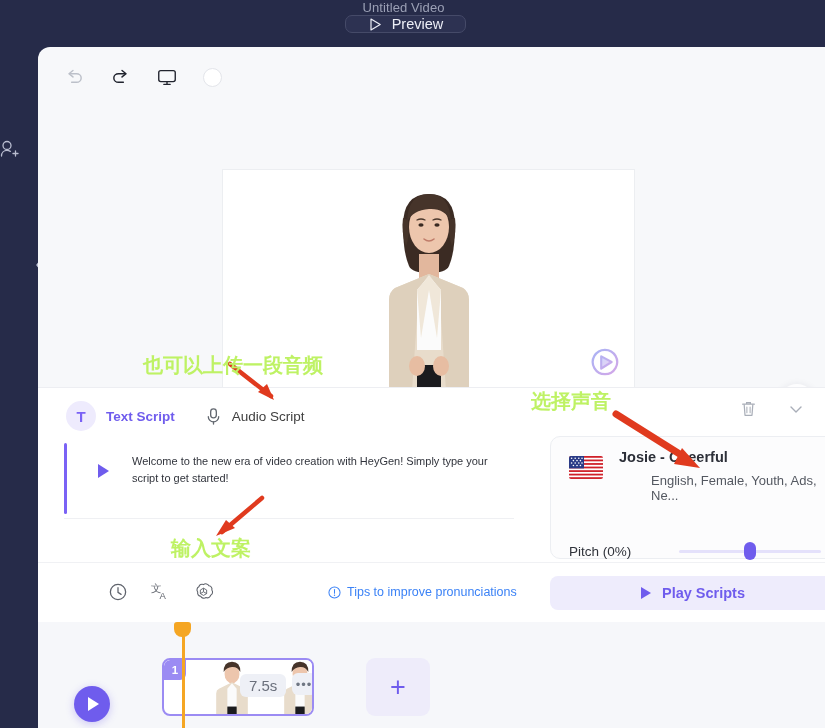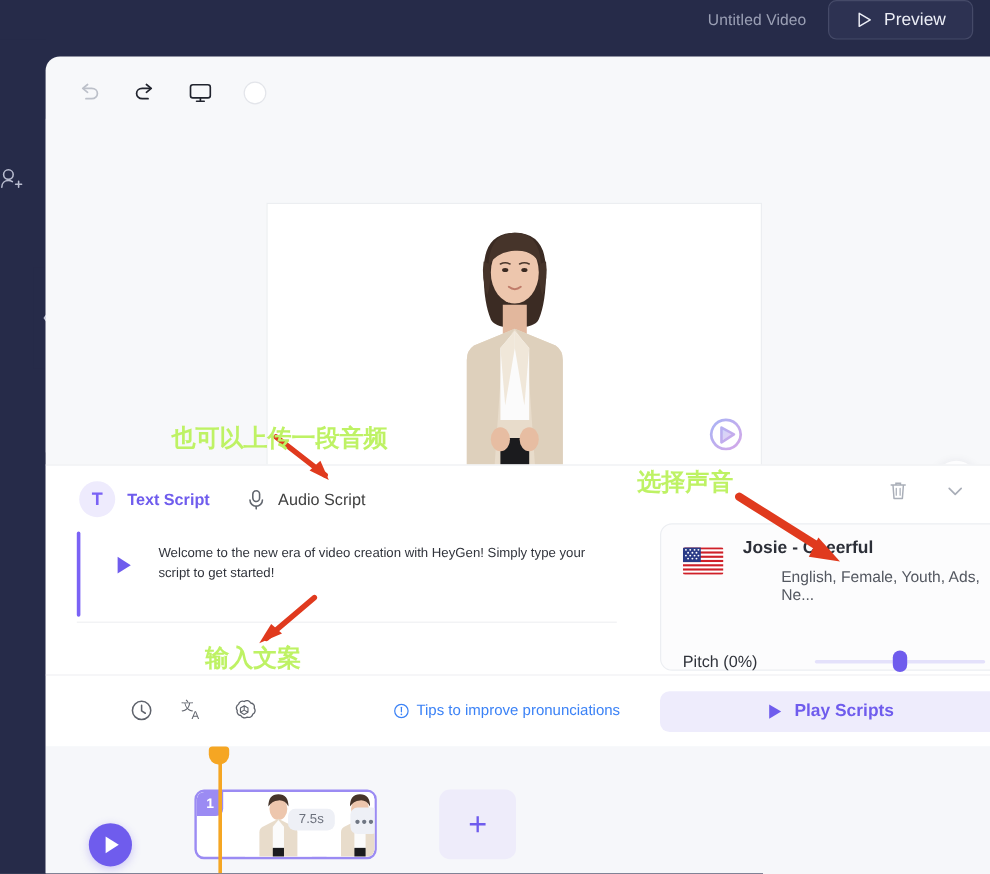--- a/index.html
+++ b/index.html
@@ -10,21 +10,21 @@
     background: #262b49;
   }
   #app { position: relative; width: 825px; height: 728px; }
 
   
   .dark-bg { position: absolute; inset: 0; background: #262b49; }
 
   .topbar {
     position: absolute; top: 0; left: 0; right: 0; height: 33px;
     display: flex; align-items: center; justify-content: flex-end;
-    padding-right: 0; gap: 0; z-index: 20;
+    padding-right: 0; gap: 0; z-index: 20; flex-direction: column;
   }
   .doc-title {
     color: #9ba0b5; font-size: 13px; margin-right: 18px; letter-spacing: .1px;
   }
   .btn-preview {
     height: 33px; min-width: 121px; padding: 0 18px;
     border: 1px solid #454a68; border-radius: 7px;
     background: #2d3252; color: #eceef6; font-size: 14.5px; font-weight: 400;
     display: flex; align-items: center; justify-content: center; gap: 9px;
     margin-right: 14px;
@@ -235,21 +235,21 @@
   }
   .scene-num {
     position: absolute; left: 0; top: 0; width: 22px; height: 20px;
     background: #9b8bf3; color: #fff; font-size: 11.5px; font-weight: 700;
     border-radius: 6px 0 6px 0;
     display: flex; align-items: center; justify-content: center; z-index: 3;
   }
   .scene-dur {
     position: absolute; left: 76px; top: 14px; padding: 3px 9px;
     background: #eef0f6; border-radius: 6px; color: #6a6f7b;
-    font-size: 11px; z-index: 3;
+    font-size: 15px; z-index: 3;
   }
   .scene-more {
     position: absolute; left: 128px; top: 13px; width: 24px; height: 22px;
     background: #eef0f6; border-radius: 6px; color: #6f7683;
     display: flex; align-items: center; justify-content: center;
     font-size: 13px; letter-spacing: 1px; z-index: 3;
   }
   .playhead { position: absolute; left: 144px; top: 0; bottom: 0; z-index: 6; }
   .playhead-knob {
     position: absolute; left: -8px; top: 0px; width: 17px; height: 15px;

